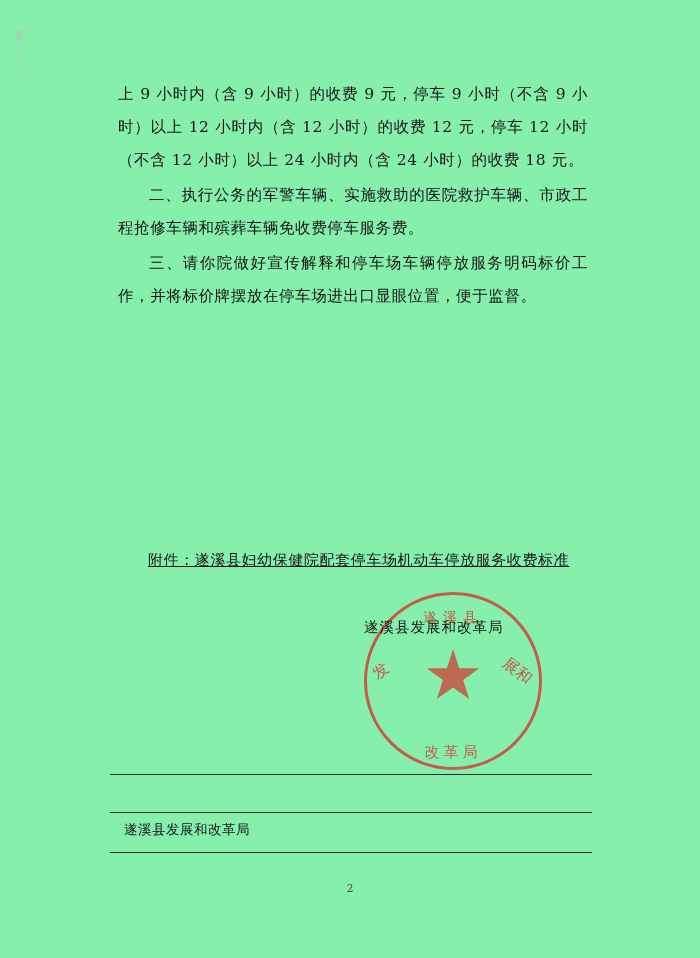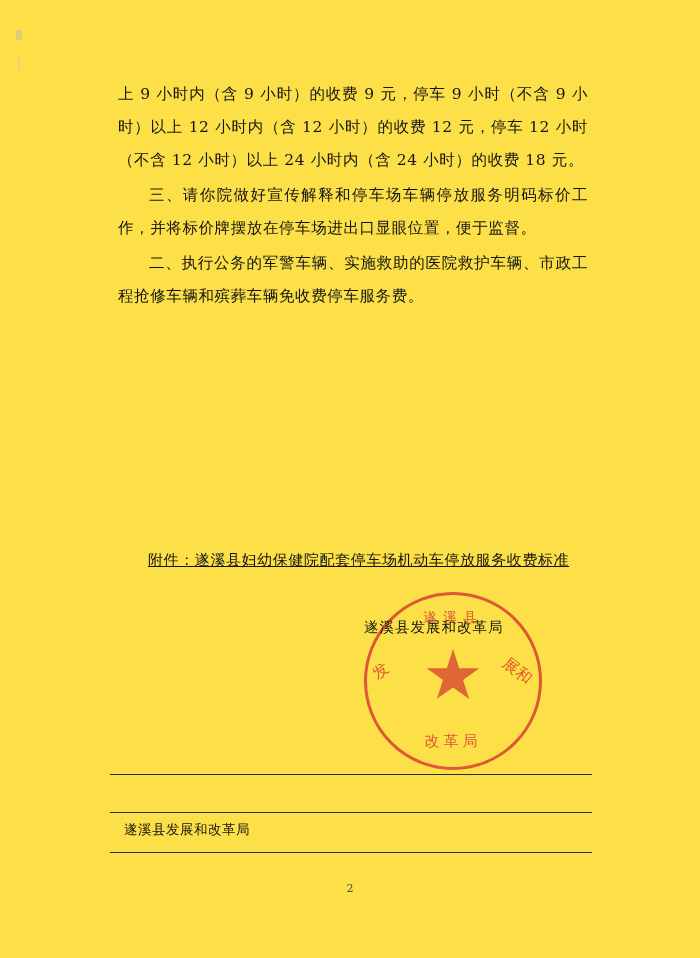--- a/index.html
+++ b/index.html
@@ -12,21 +12,21 @@
     height: 958px;
     position: relative;
     overflow: hidden;
     font-family: "DejaVu Serif", "Liberation Serif", serif;
     color: #1a1a1a;
   }
 
   .page {
     position: absolute;
     inset: 0;
-    background: #fde047;
+    background: #86efac;
     padding-left: 48px;
   }
 
   
   .scan-mark {
     position: absolute;
     left: 14px;
     top: 30px;
     width: 10px;
     height: 42px;
@@ -147,21 +147,21 @@
     position: absolute;
     right: 6px;
     top: 66px;
     font-size: 16px;
     color: #d6332f;
     transform: rotate(38deg);
   }
   .seal .seal-bottom {
     position: absolute;
     left: 0;
-    bottom: 16px;
+    bottom: 5px;
     width: 100%;
     text-align: center;
     font-size: 15px;
     letter-spacing: 4px;
     color: #d6332f;
   }
 
   
   .rule {
     position: absolute;
@@ -210,22 +210,22 @@
 
 <div class="page">
 
   <div class="scan-mark">
     <div class="m1"></div>
     <div class="m2"></div>
   </div>
 
   <div class="body-text">
     <p class="para">上 9 小时内（含 9 小时）的收费 9 元，停车 9 小时（不含 9 小时）以上 12 小时内（含 12 小时）的收费 12 元，停车 12 小时（不含 12 小时）以上 24 小时内（含 24 小时）的收费 18 元。</p>
+    <p class="para indent">二、执行公务的军警车辆、实施救助的医院救护车辆、市政工程抢修车辆和殡葬车辆免收费停车服务费。</p>
     <p class="para indent">三、请你院做好宣传解释和停车场车辆停放服务明码标价工作，并将标价牌摆放在停车场进出口显眼位置，便于监督。</p>
-    <p class="para indent">二、执行公务的军警车辆、实施救助的医院救护车辆、市政工程抢修车辆和殡葬车辆免收费停车服务费。</p>
   </div>
 
   <div class="attachment-line">附件：遂溪县妇幼保健院配套停车场机动车停放服务收费标准</div>
 
   <div class="seal">
     <div class="seal-top">遂溪县</div>
     <div class="seal-left">发</div>
     <div class="seal-right">展和</div>
     <div class="star">★</div>
     <div class="seal-bottom">改革局</div>

